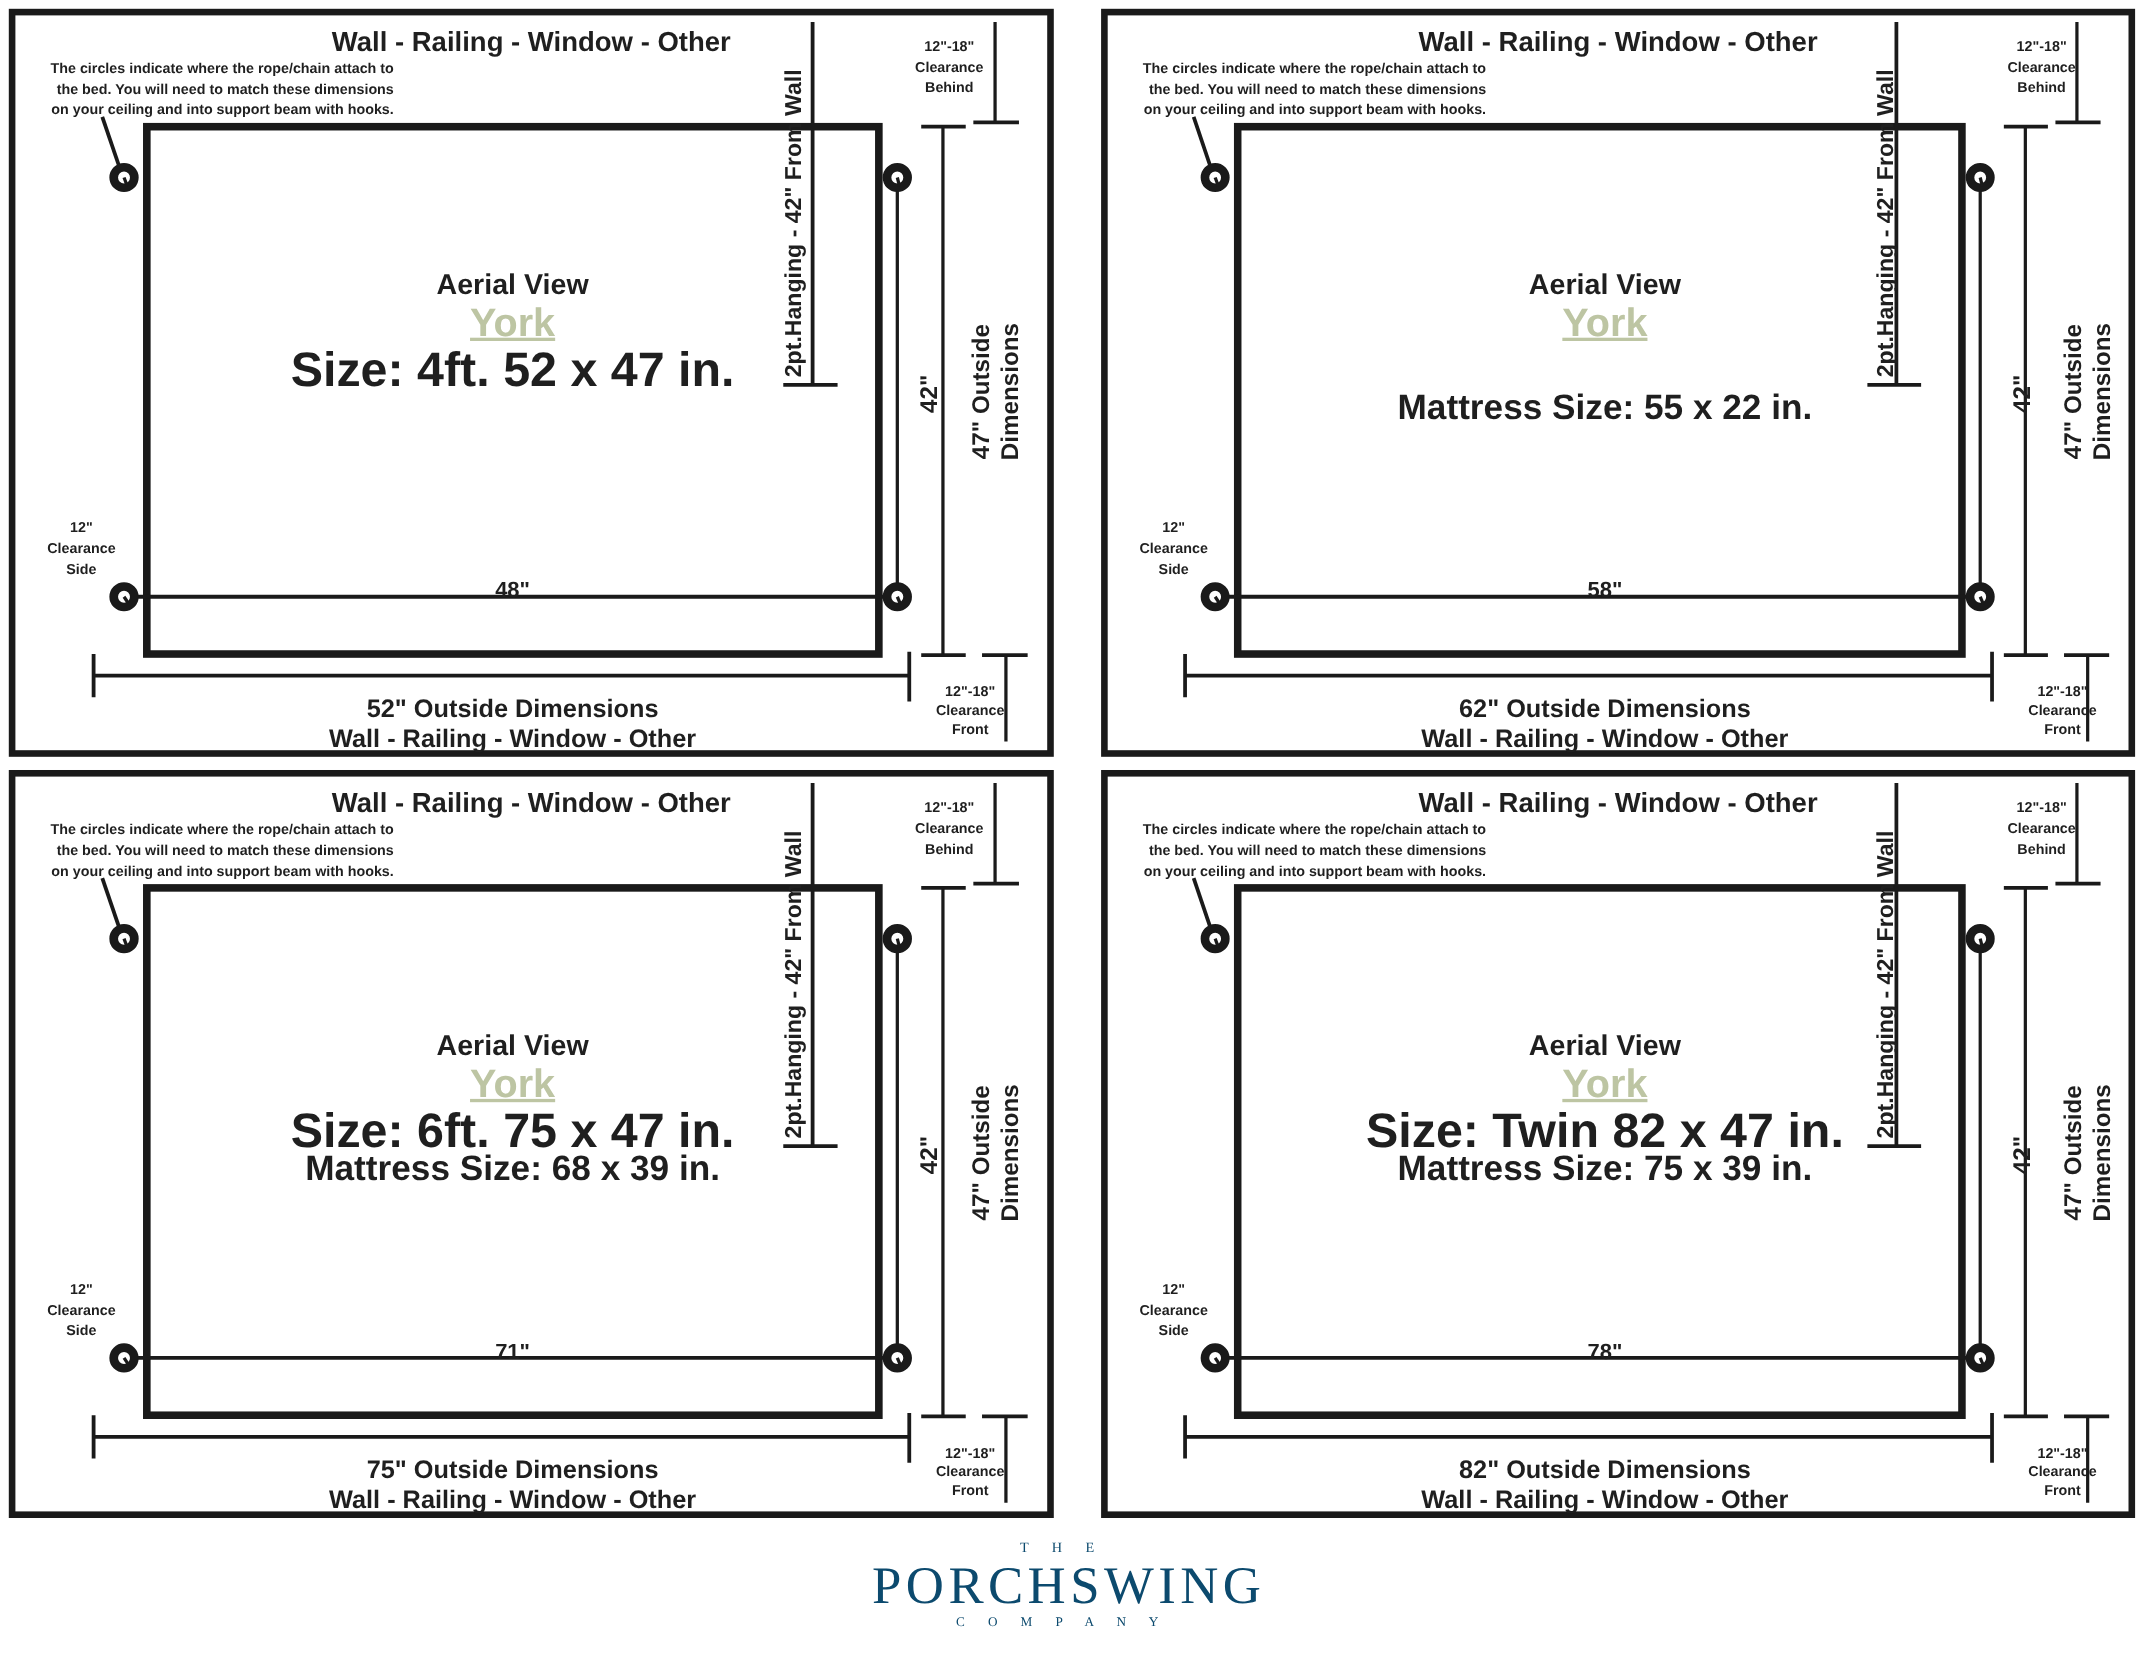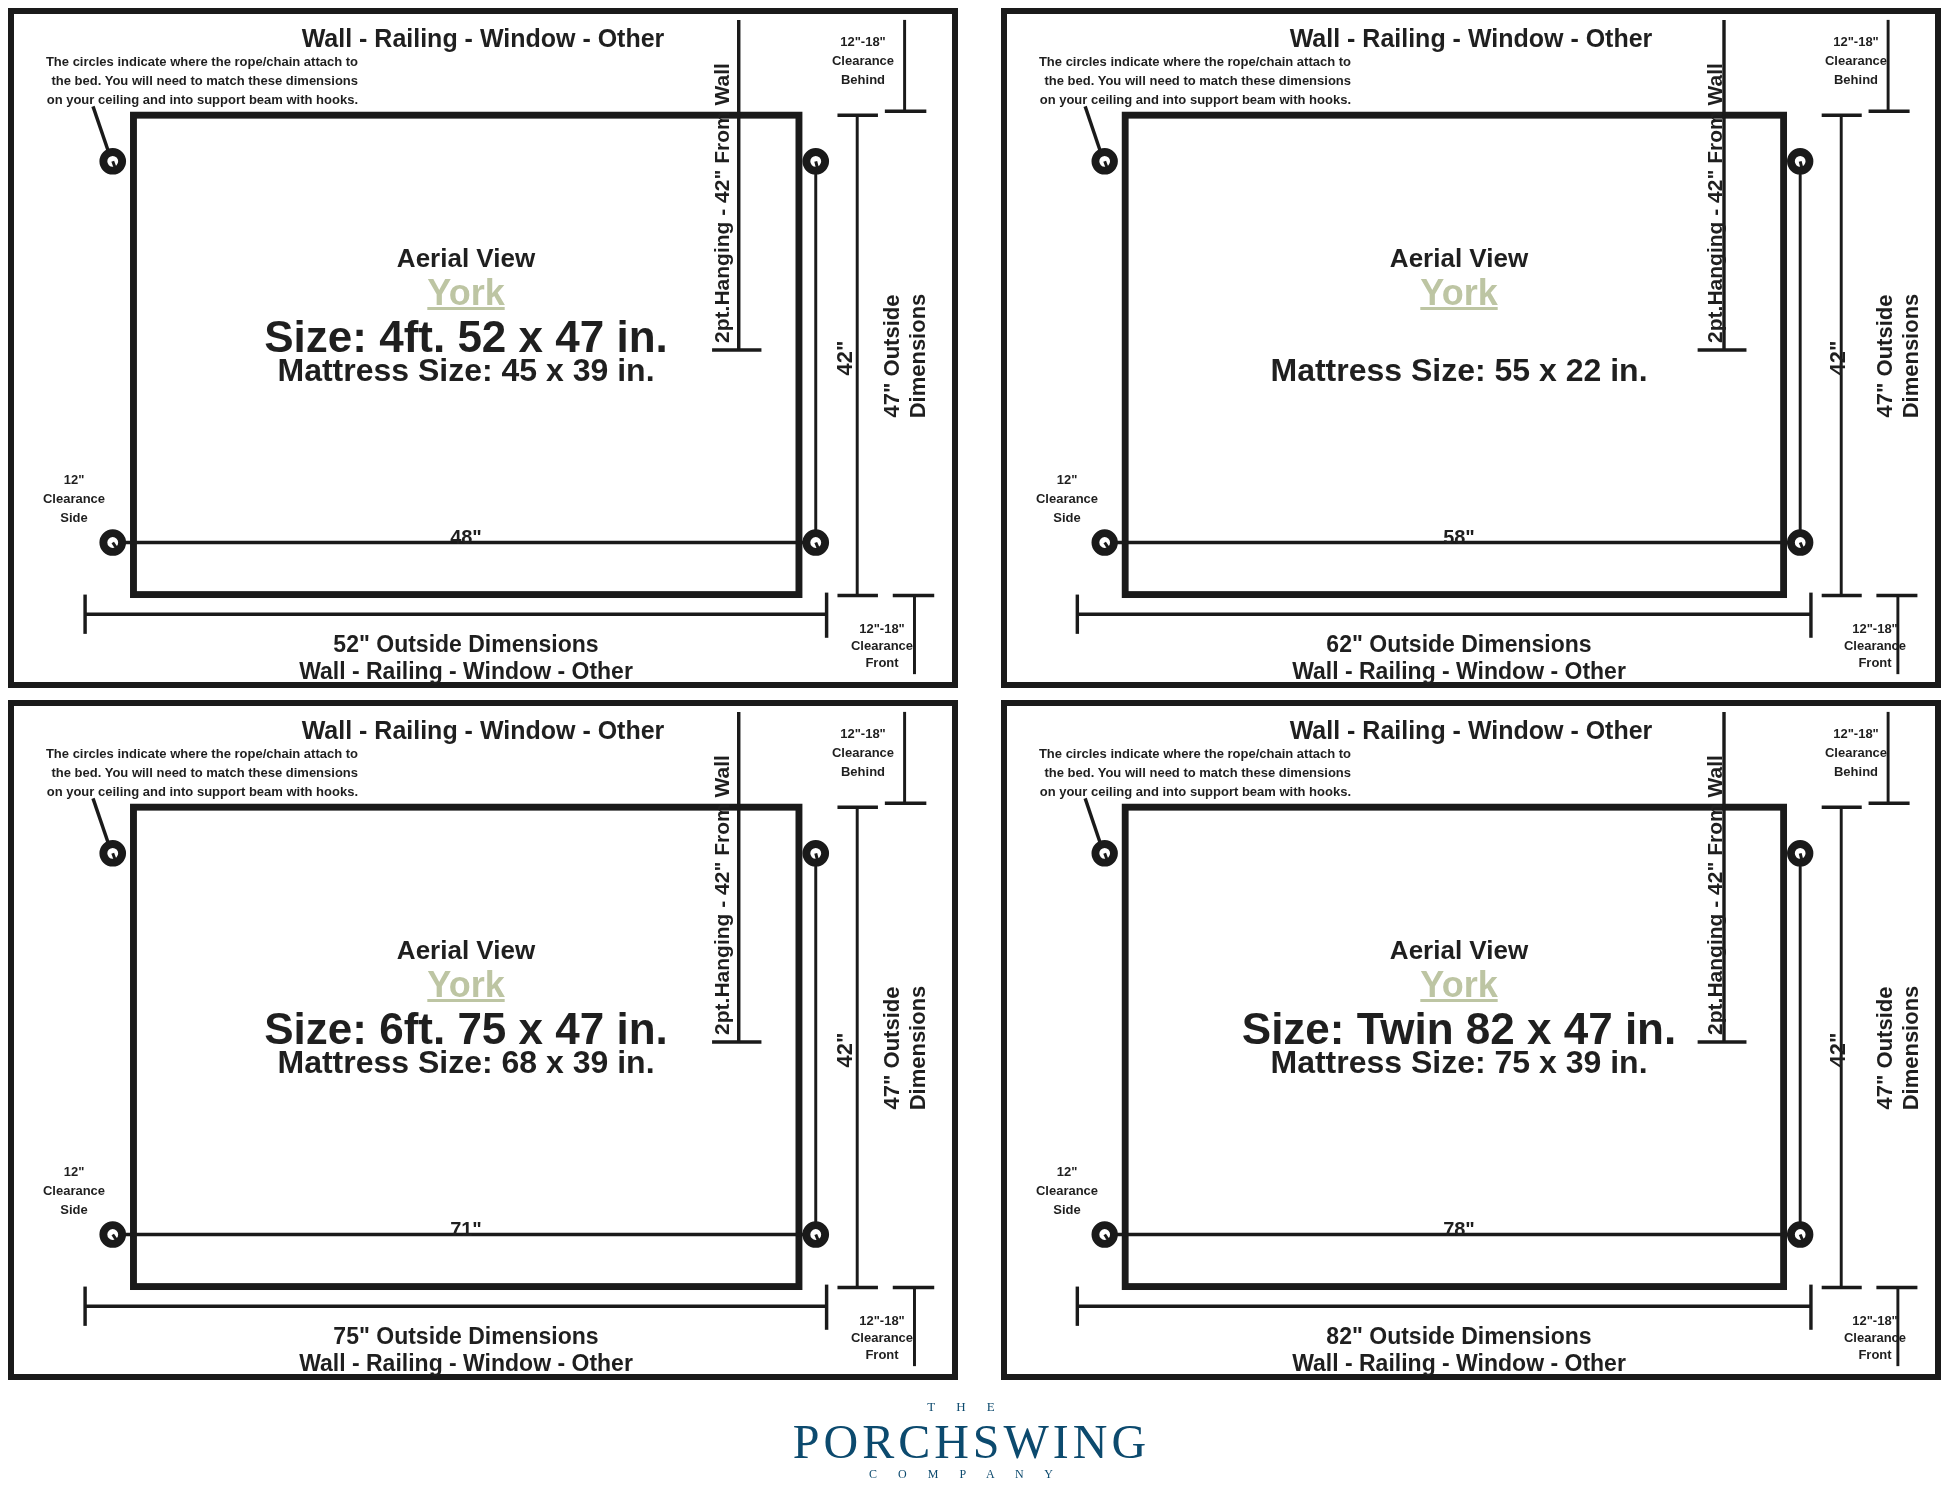--- a/index.html
+++ b/index.html
@@ -71,21 +71,20 @@
   </svg>
   <div class="lbl t-title">Wall - Railing - Window - Other</div>
   <div class="lbl note">
     <span style="display:block">The circles indicate where the rope/chain attach to</span>
     <span style="display:block">the bed. You will need to match these dimensions</span>
     <span style="display:block">on your ceiling and into support beam with hooks.</span>
   </div>
   <div class="lbl aerial">Aerial View</div>
   <div class="lbl model" style="color:#bdc5a3">York</div>
   <div class="lbl size">Size: 4ft. 52 x 47 in.</div>
-  <div class="lbl mattress">Mattress Size: 45 x 39 in.</div>
   <div class="lbl cl-side">
     <span style="display:block">12"</span>
     <span style="display:block">Clearance</span>
     <span style="display:block">Side</span>
   </div>
   <div class="lbl w-label">48"</div>
   <div class="lbl rot hang">2pt.Hanging - 42" From Wall</div>
   <div class="lbl rot drop42">42"</div>
   <div class="lbl rot out-h">
     <span style="display:block">47" Outside</span>

